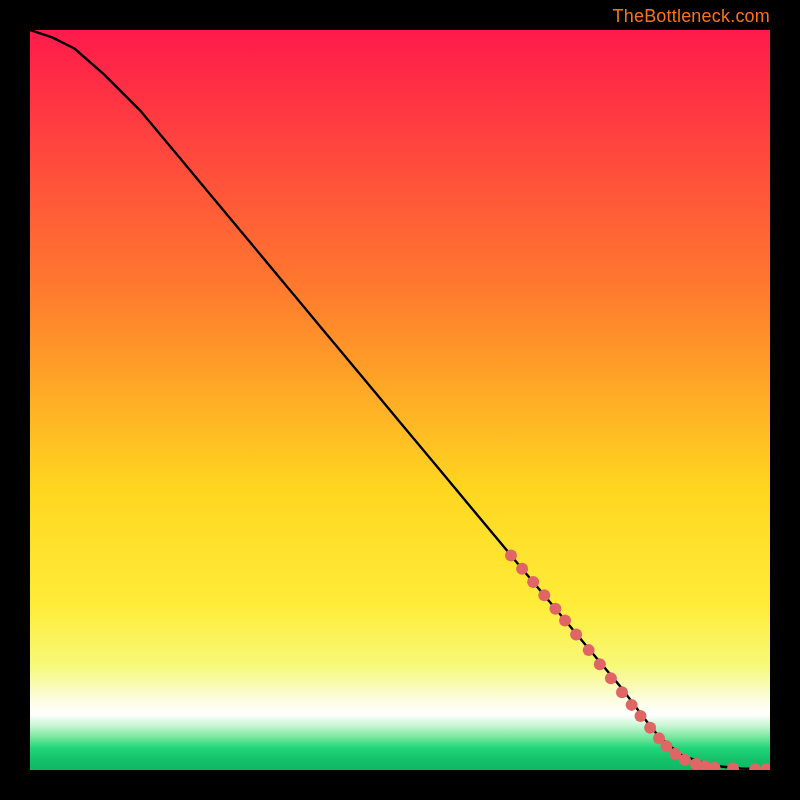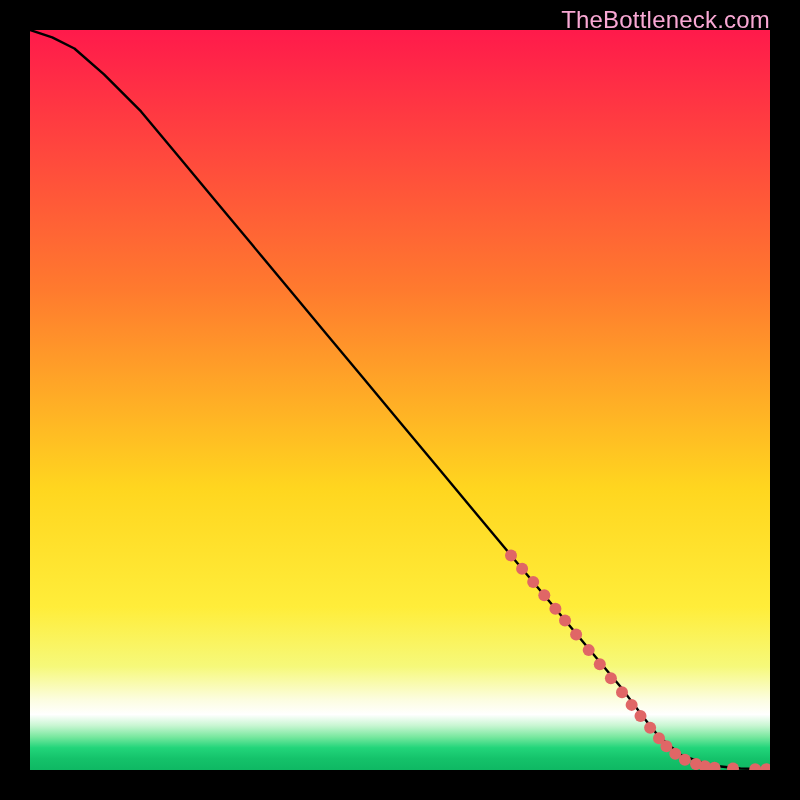--- a/index.html
+++ b/index.html
@@ -20,22 +20,22 @@
     left: 30px;
     top: 30px;
     width: 740px;
     height: 740px;
   }
   .watermark {
     position: absolute;
     top: 6px;
     right: 30px;
     font-family: Arial, Helvetica, sans-serif;
-    font-size: 24px;
-    color: #f9a8d4;
+    font-size: 18px;
+    color: #f97316;
     letter-spacing: 0.2px;
   }
   svg { display: block; }
 </style>
 </head>
 <body>
 
 <div class="stage">
 
   <div class="watermark">TheBottleneck.com</div>

